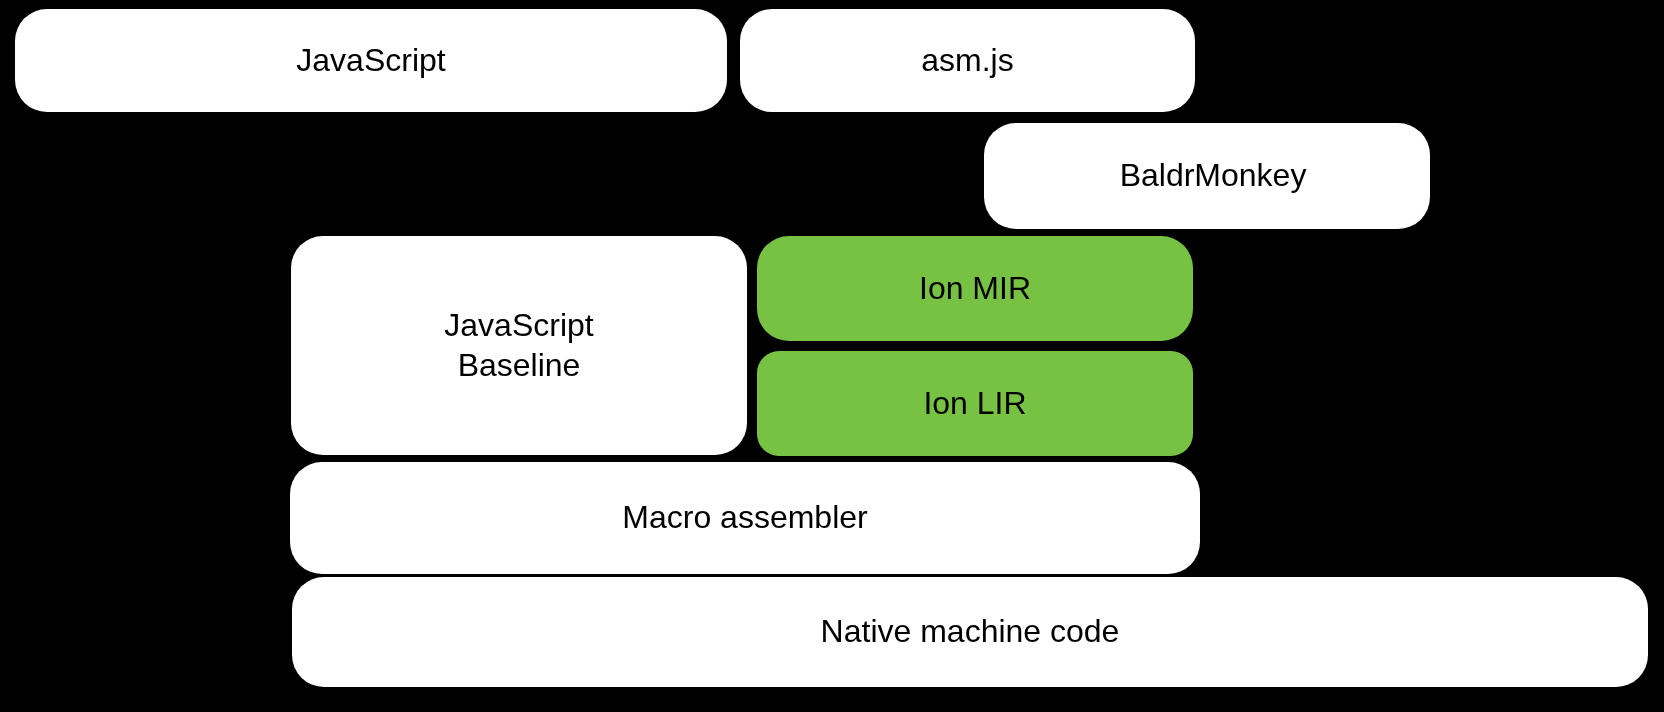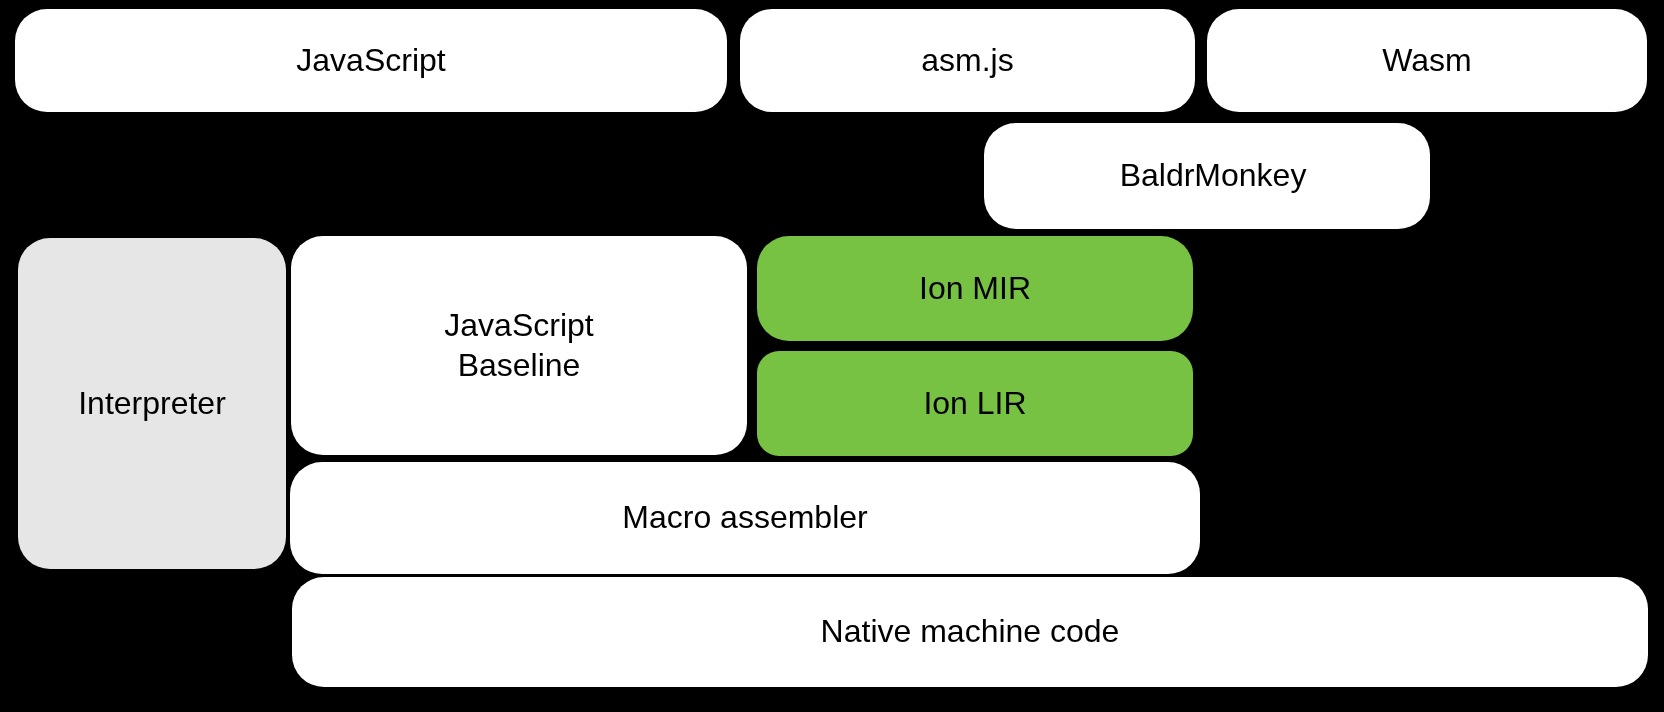--- a/index.html
+++ b/index.html
@@ -51,32 +51,26 @@
 <div class="canvas">
 
   <div class="box b-javascript" style="background-color: rgb(255, 255, 255);">
     <span>JavaScript</span>
   </div>
 
   <div class="box b-asm-js" style="background-color: rgb(255, 255, 255);">
     <span>asm.js</span>
   </div>
 
-  <div class="box b-wasm" style="background-color: rgb(255, 255, 255);">
-    <span>Wasm</span>
-  </div>
 
 
   <div class="box b-baldrmonkey" style="background-color: rgb(255, 255, 255);">
     <span>BaldrMonkey</span>
   </div>
 
-  <div class="box b-interpreter" style="background-color: rgb(230, 230, 230);">
-    <span>Interpreter</span>
-  </div>
 
   <div class="box b-javascript-baseline" style="background-color: rgb(255, 255, 255);">
     <span>JavaScript</span>
     <span>Baseline</span>
   </div>
 
   <div class="box b-ion-mir" style="background-color: rgb(119, 193, 67);">
     <span>Ion MIR</span>
   </div>
 

